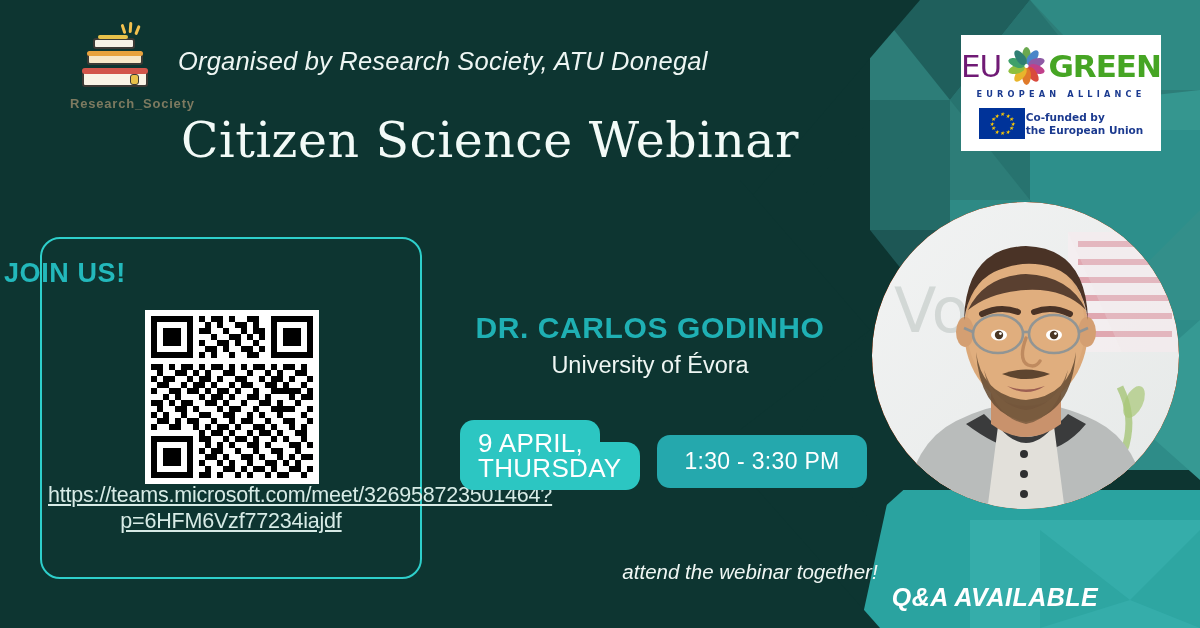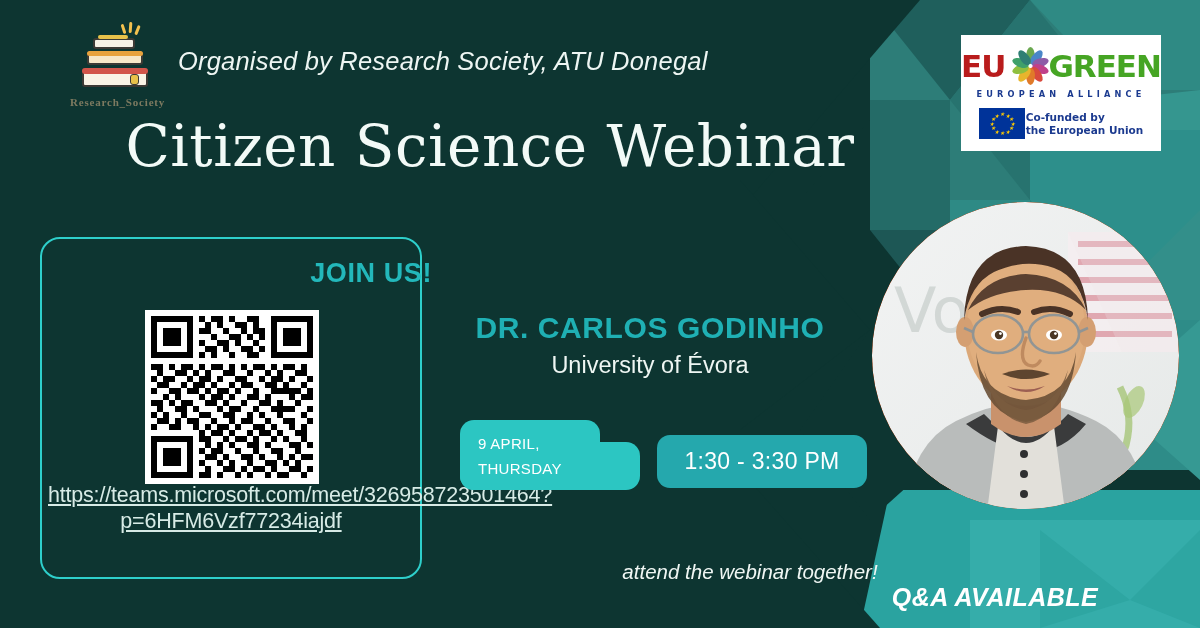--- a/index.html
+++ b/index.html
@@ -16,63 +16,63 @@
 
   
   .geo { position: absolute; top: 0; right: 0; width: 460px; height: 628px; overflow: hidden; }
 
   
   .header { position: absolute; left: 70px; top: 22px; display: flex; align-items: center; }
   .rs-logo { position: relative; width: 92px; height: 92px; }
   .book { position: absolute; border-radius: 3px; }
   .rs-caption {
     position: absolute; left: 0; top: 74px; width: 92px; 
-    font-size: 11px; letter-spacing: 0.8px; color: #7d7a60;
-    font-family: Liberation Serif, serif; font-weight: 700;
+    font-size: 13px; letter-spacing: 0.8px; color: #7d7a60;
+    font-family: Liberation Sans, sans-serif; font-weight: 700;
   }
   .spark { position: absolute; background: #f2c14e; border-radius: 2px; }
   .org-text {
     margin-left: 16px; margin-bottom: 14px;
     font-size: 25.5px; font-style: italic; font-weight: 500;
     color: #eef6f3; letter-spacing: 0.2px; white-space: nowrap;
   }
 
   
   .eulogo {
     position: absolute; left: 961px; top: 35px; width: 200px; height: 116px;
     background: #ffffff; padding: 0;
   }
   .eu-row1 { display: flex; align-items: center; justify-content: center; height: 50px; padding-top: 6px; }
-  .eu-word { font-family: "DejaVu Sans", sans-serif; font-weight: 700; font-size: 31px; color: #b91c1c; letter-spacing: -1px; }
+  .eu-word { font-family: "DejaVu Sans", sans-serif; font-weight: 400; font-size: 31px; color: #701a75; letter-spacing: -1px; }
   .green-word { font-family: "DejaVu Sans", sans-serif; font-weight: 800; font-size: 31px; color: #46a524; letter-spacing: -1px; }
   .flower { position: relative; width: 46px; height: 44px; margin: 0 2px; }
   .petal { position: absolute; width: 9px; height: 17px; border-radius: 50% 50% 50% 50% / 60% 60% 40% 40%; left: 18.5px; top: 3px; transform-origin: 50% 19px; }
   .alliance {
     text-align: center; font-family: "DejaVu Sans", sans-serif; font-weight: 700;
     font-size: 8.2px; letter-spacing: 4.2px; color: #1b3a8f; margin-top: -2px;
   }
   .cofund { display: flex; align-items: center; justify-content: center; margin-top: 9px; gap: 1px; }
   .euflag { position: relative; width: 46px; height: 31px; background: #003399; }
   .star { position: absolute; color: #ffcc00; font-size: 5.5px; line-height: 5.5px; }
   .cofund-text { font-family: "DejaVu Sans", sans-serif; font-weight: 700; font-size: 10.5px; line-height: 12.5px; color: #1b3a8f; }
 
   
   .title {
     position: absolute; left: 0; top: 112px; width: 980px; text-align: center;
     font-family: "DejaVu Serif", "Liberation Serif", serif;
-    font-weight: 400; font-size: 58px; color: #f2faf7; letter-spacing: 0.5px;
+    font-weight: 400; font-size: 49px; color: #f2faf7; letter-spacing: 0.5px;
   }
 
   
   .joinbox {
     position: absolute; left: 40px; top: 237px; width: 382px; height: 342px;
     border: 2px solid #2ecfcb; border-radius: 20px; box-sizing: border-box;
   }
   .joinus {
-    position: absolute; left: 12px; top: 258px; width: 420px; text-align: right;
+    position: absolute; left: 4px; top: 258px; width: 420px; text-align: left;
     font-size: 27px; font-weight: 700; color: #23b8bb; letter-spacing: 0.6px;
   }
   .qrwrap { position: absolute; left: 145px; top: 310px; width: 174px; height: 174px; background: #ffffff; padding: 0; }
   .url {
     position: absolute; left: 48px; top: 482px; width: 366px; text-align: center;
     font-size: 21.5px; line-height: 26px; color: #d7ebe6; text-decoration: underline;
     text-underline-offset: 2px; letter-spacing: -0.2px;
   }
 
   
@@ -84,21 +84,21 @@
     position: absolute; left: 440px; top: 352px; width: 420px; text-align: center;
     font-size: 23.5px; font-weight: 400; color: #eef6f3;
   }
 
   
   .datebadge { position: absolute; left: 460px; top: 420px; width: 180px; height: 70px; }
   .datebadge .b1 { position: absolute; left: 0; top: 0; width: 140px; height: 70px; background: #2cc6c2; border-radius: 14px 14px 14px 14px; }
   .datebadge .b2 { position: absolute; left: 0; top: 22px; width: 180px; height: 48px; background: #2cc6c2; border-radius: 0 14px 14px 14px; }
   .datebadge .dtext {
     position: absolute; left: 18px; top: 11px; width: 170px;
-    font-size: 15px; line-height: 25px; color: #ffffff; font-weight: 400; letter-spacing: 0.3px;
+    font-size: 26px; line-height: 25px; color: #ffffff; font-weight: 400; letter-spacing: 0.3px;
   }
   .timebadge {
     position: absolute; left: 657px; top: 435px; width: 210px; height: 53px;
     background: #25a8ad; border-radius: 13px;
     display: flex; align-items: center; justify-content: center;
     font-size: 23px; color: #ffffff; letter-spacing: 0.3px;
   }
 
   
   .portrait {

